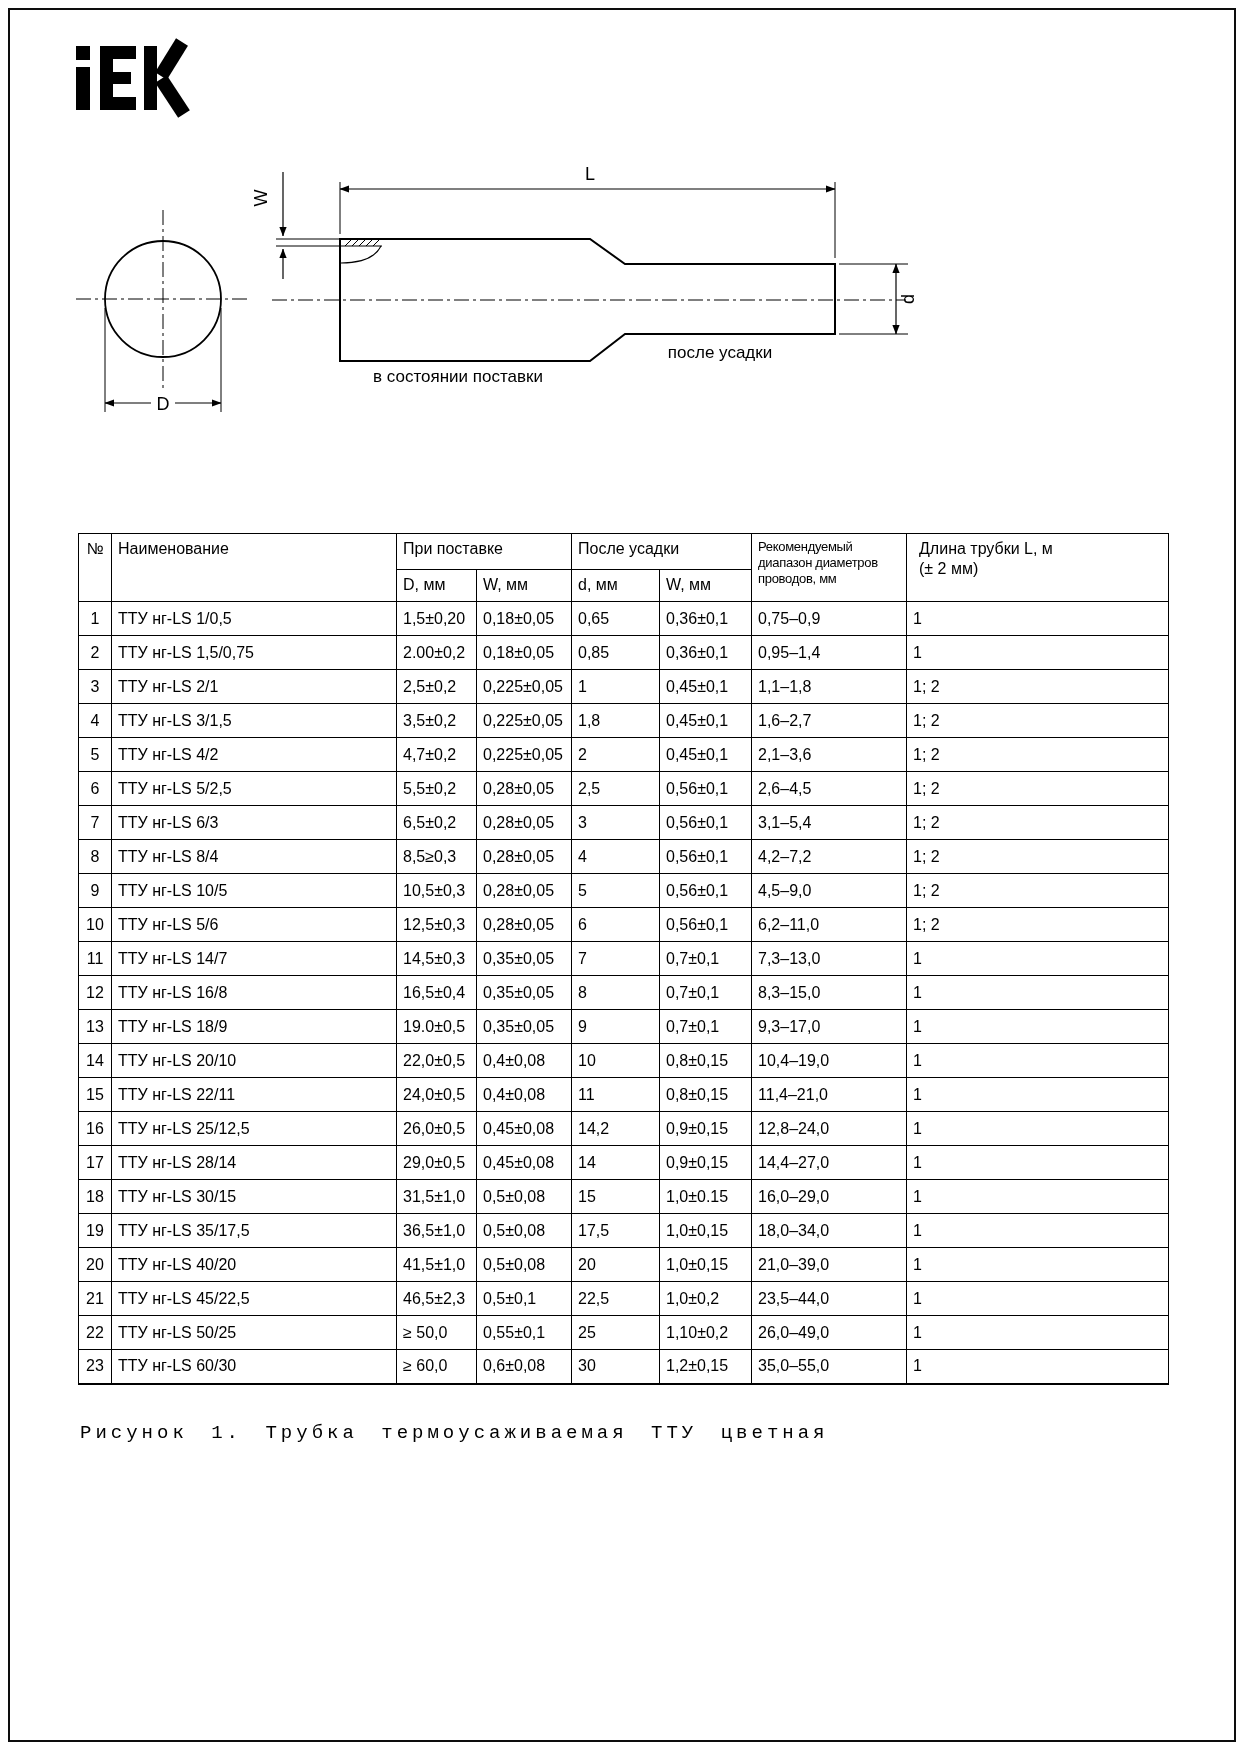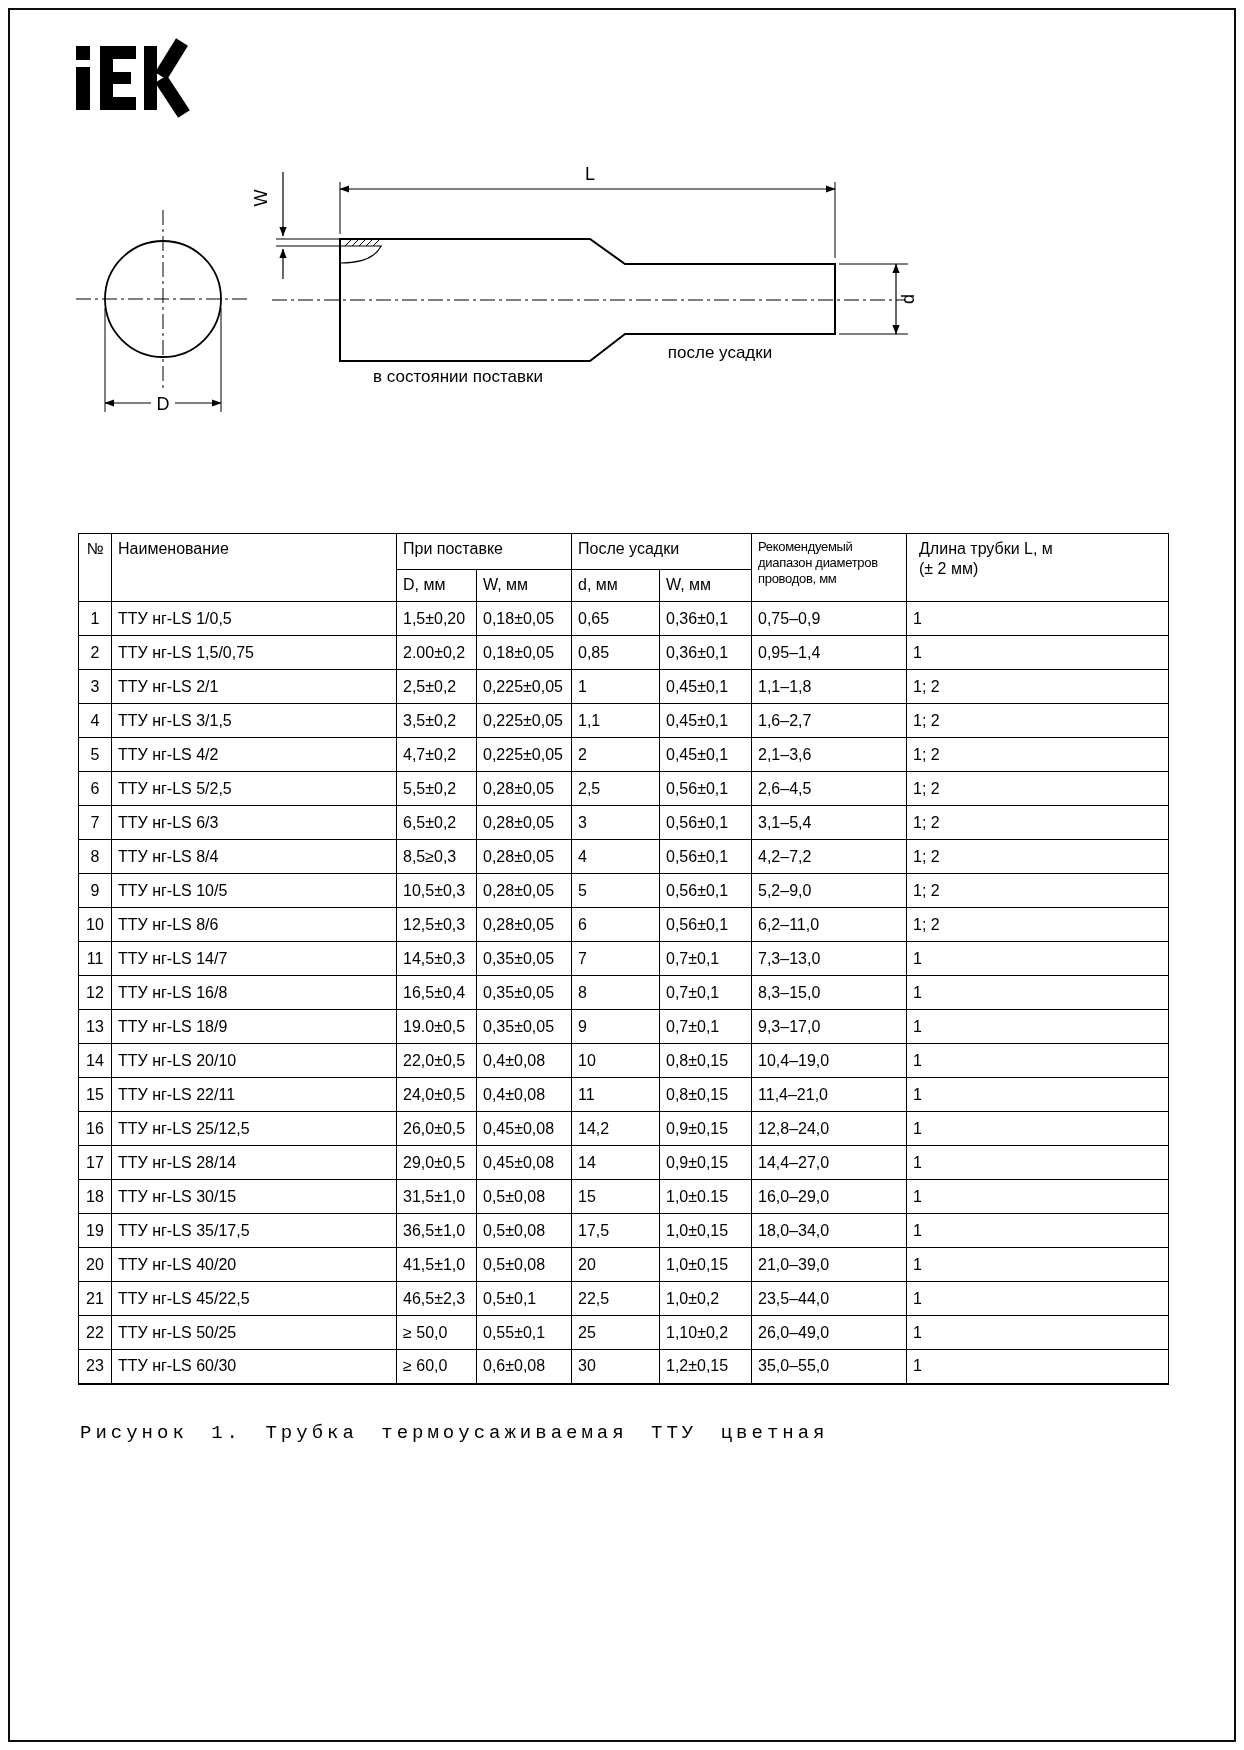--- a/index.html
+++ b/index.html
@@ -193,21 +193,21 @@
         <td>1</td>
         <td>0,45±0,1</td>
         <td>1,1–1,8</td>
         <td>1; 2</td>
       </tr>
       <tr>
         <td>4</td>
         <td>ТТУ нг-LS 3/1,5</td>
         <td>3,5±0,2</td>
         <td>0,225±0,05</td>
-        <td>1,1</td>
+        <td>1,8</td>
         <td>0,45±0,1</td>
         <td>1,6–2,7</td>
         <td>1; 2</td>
       </tr>
       <tr>
         <td>5</td>
         <td>ТТУ нг-LS 4/2</td>
         <td>4,7±0,2</td>
         <td>0,225±0,05</td>
         <td>2</td>
@@ -245,26 +245,26 @@
         <td>4,2–7,2</td>
         <td>1; 2</td>
       </tr>
       <tr>
         <td>9</td>
         <td>ТТУ нг-LS 10/5</td>
         <td>10,5±0,3</td>
         <td>0,28±0,05</td>
         <td>5</td>
         <td>0,56±0,1</td>
-        <td>5,2–9,0</td>
+        <td>4,5–9,0</td>
         <td>1; 2</td>
       </tr>
       <tr>
         <td>10</td>
-        <td>ТТУ нг-LS 8/6</td>
+        <td>ТТУ нг-LS 5/6</td>
         <td>12,5±0,3</td>
         <td>0,28±0,05</td>
         <td>6</td>
         <td>0,56±0,1</td>
         <td>6,2–11,0</td>
         <td>1; 2</td>
       </tr>
       <tr>
         <td>11</td>
         <td>ТТУ нг-LS 14/7</td>

